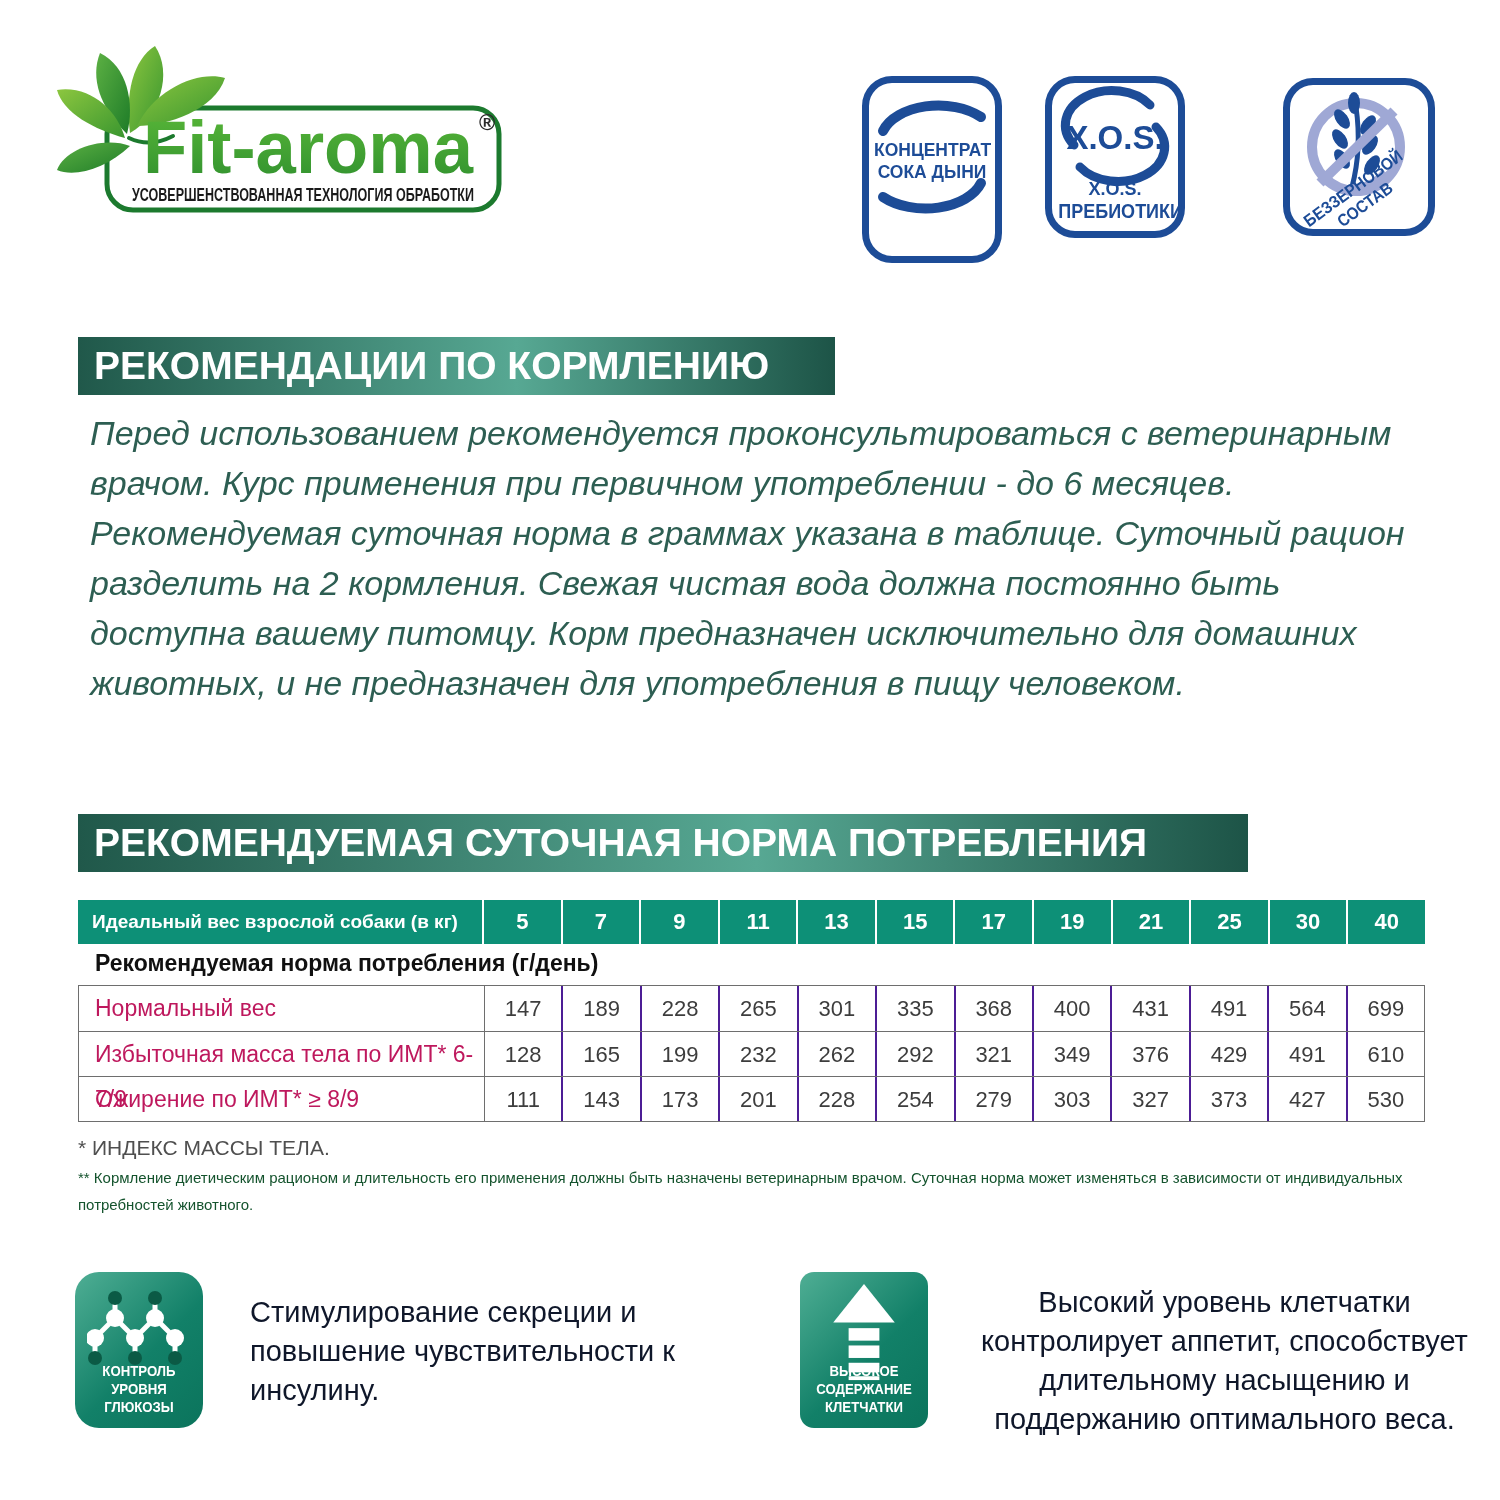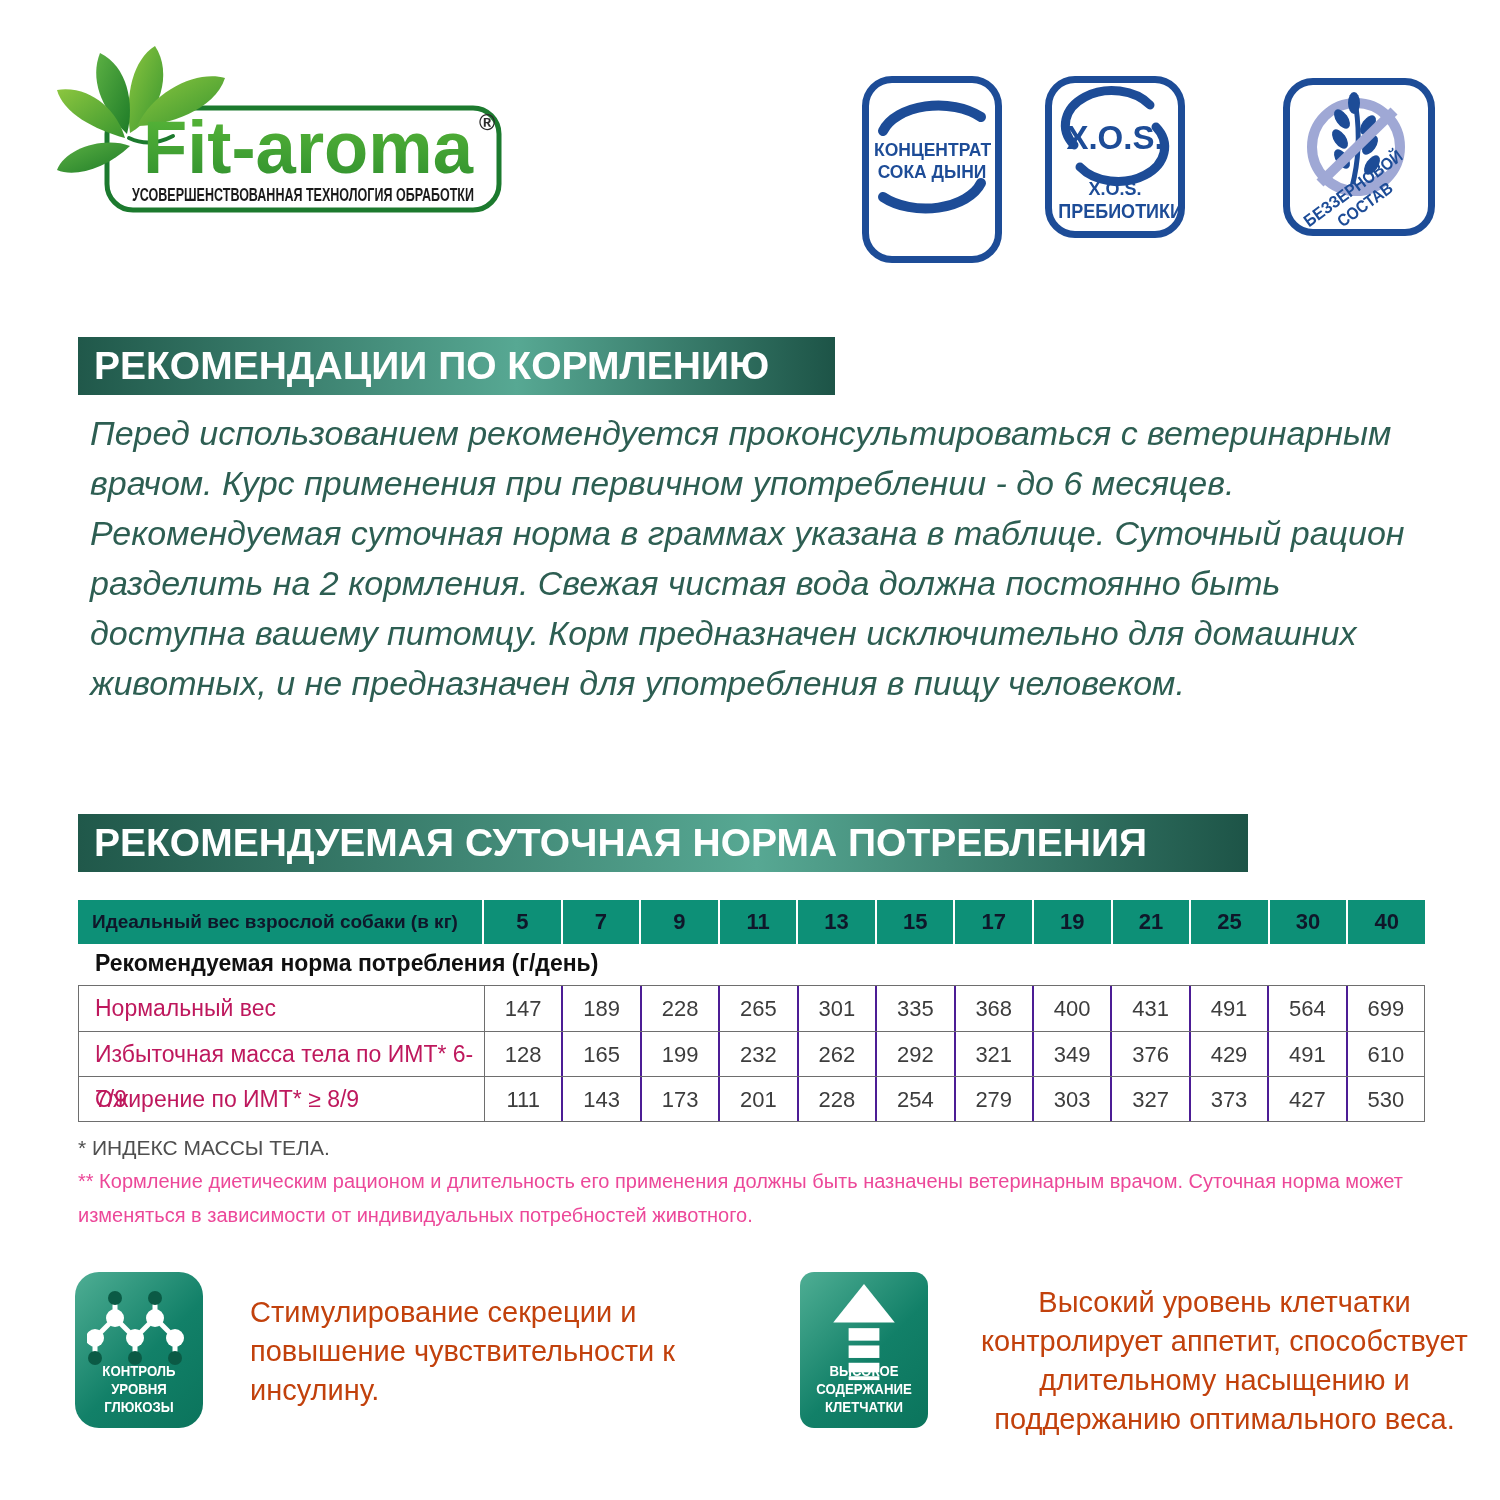--- a/index.html
+++ b/index.html
@@ -33,49 +33,49 @@
        box-sizing:border-box;white-space:nowrap;}
   .bar1{top:337px;width:757px;}
   .bar2{top:814px;width:1170px;}
 
   
   .para{position:absolute;left:90px;top:408px;width:1340px;
         font-size:34px;line-height:50px;color:#2d5e52;font-style:italic;}
 
   
   .thead{position:absolute;left:78px;top:900px;width:1347px;height:44px;display:flex;}
-  .thead .th{background:#0d9077;color:#0f172a;font-weight:bold;line-height:44px;box-sizing:border-box;
+  .thead .th{background:#0d9077;color:#ffffff;font-weight:bold;line-height:44px;box-sizing:border-box;
              border-right:2px solid #fff;}
   .thead .th:last-child{border-right:none;}
   .thead .tlab{width:406px;font-size:19px;padding-left:14px;}
   .thead .num{flex:1;text-align:center;font-size:22px;}
   .subhead{position:absolute;left:95px;top:950px;font-size:23px;font-weight:bold;color:#101010;}
   .tbody{position:absolute;left:78px;top:985px;width:1347px;box-sizing:border-box;
          border:1px solid #6e6e6e;}
   .trow{display:flex;height:45px;box-sizing:border-box;border-top:1px solid #6e6e6e;}
   .trow:first-child{border-top:none;}
   .tlabel{width:406px;box-sizing:border-box;border-right:1px solid #6e6e6e;
           font-size:23px;color:#be185d;line-height:45px;padding-left:16px;}
   .tcell{flex:1;box-sizing:border-box;border-right:2px solid #4c1d95;text-align:center;
          font-size:22px;color:#3d3d3d;line-height:45px;}
   .trow .tcell:last-child{border-right:none;}
 
   
   .fn1{position:absolute;left:78px;top:1136px;font-size:21px;color:#4f4f4f;}
-  .fn2{position:absolute;left:78px;top:1164px;width:1365px;font-size:20px;line-height:34px;color:#ec4899;}
+  .fn2{position:absolute;left:78px;top:1164px;width:1365px;font-size:15px;line-height:27px;color:#14532d;}
 
   
   .featbadge{position:absolute;width:128px;height:156px;border-radius:24px;
              background:linear-gradient(135deg,#4fae94 0%,#128068 55%,#0b745c 100%);}
   .fb1{left:75px;top:1272px;}
   .fb2{left:800px;top:1272px;border-radius:14px;}
   .featbadge svg{position:absolute;}
   .fbtext{position:absolute;left:0;bottom:12px;width:100%;text-align:center;color:#fff;
           font-weight:bold;font-size:15px;line-height:18px;transform:scaleX(.88);}
-  .feattext{position:absolute;font-size:29px;line-height:39px;color:#c2410c;}
+  .feattext{position:absolute;font-size:29px;line-height:39px;color:#0f172a;}
   .ft1{left:250px;top:1293px;width:470px;}
   .ft2{left:957px;top:1283px;width:535px;text-align:center;}
 </style>
 </head>
 <body>
 
 <div class="page">
 
   <div class="logo">
     <svg width="470" height="190" viewBox="0 0 470 190">

